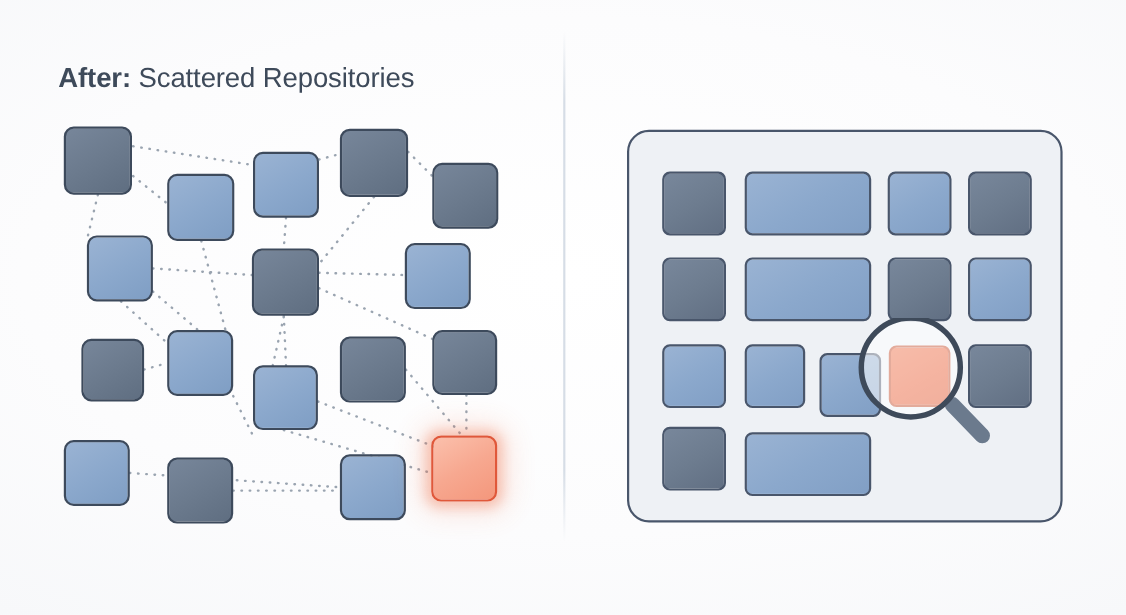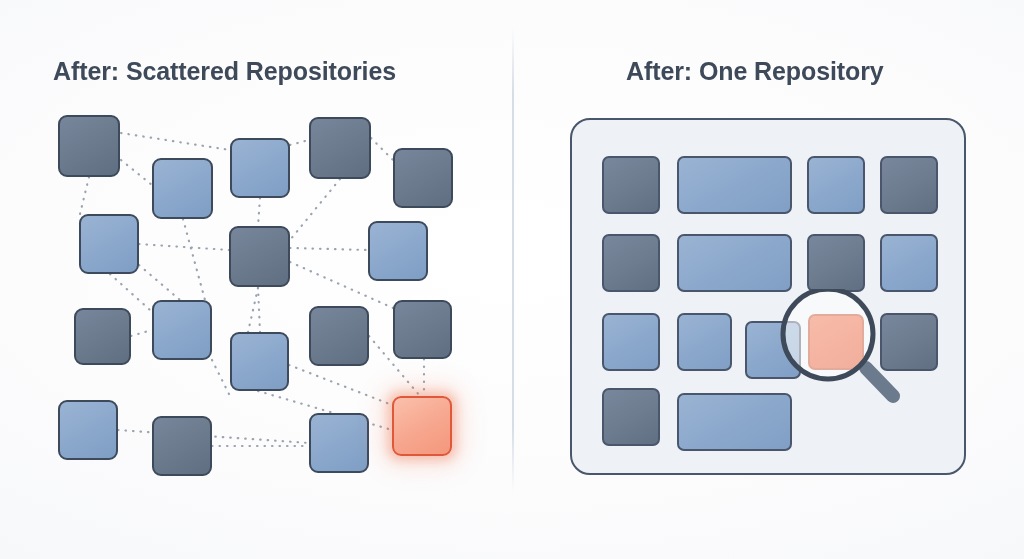--- a/index.html
+++ b/index.html
@@ -38,21 +38,21 @@
 
   
   .panel-title {
     position: absolute;
     font-size: 25px;
     color: #3e4a5a;
     letter-spacing: -0.1px;
     white-space: nowrap;
   }
   .panel-title .lead { font-weight: bold; }
-  .panel-title .rest { font-weight: bold; }
+  .panel-title .rest { font-weight: normal; }
   #title-before { left: 53px; top: 57px; }
   #title-after  { left: 626px; top: 57px; }
 
   
   .scatter-layer {
     position: absolute;
     left: 0; top: 0;
     width: 512px; height: 559px;
   }
   .scatter-lines {
@@ -171,23 +171,20 @@
         <div class="node light" style="left: 230px; top: 332px; width: 59px; height: 59px;"></div>
         <div class="node dark" style="left: 309px; top: 306px; width: 60px; height: 60px;"></div>
         <div class="node dark" style="left: 393px; top: 300px; width: 59px; height: 59px;"></div>
         <div class="node light" style="left: 58px; top: 400px; width: 60px; height: 60px;"></div>
         <div class="node dark" style="left: 152px; top: 416px; width: 60px; height: 60px;"></div>
         <div class="node light" style="left: 309px; top: 413px; width: 60px; height: 60px;"></div>
         <div class="node hot" style="left: 392px; top: 396px; width: 60px; height: 60px;"></div>
       </div>
   </div>
 
-  <div class="panel-title" id="title-after">
-    <span class="lead">After:</span><span class="rest"> One Repository</span>
-  </div>
 
   <div class="repo-panel" id="repo-panel">
       <div class="tile dark" style="left: 30px; top: 36px; width: 58px; height: 58px;"></div>
       <div class="tile light" style="left: 105px; top: 36px; width: 115px; height: 58px;"></div>
       <div class="tile light" style="left: 235px; top: 36px; width: 58px; height: 58px;"></div>
       <div class="tile dark" style="left: 308px; top: 36px; width: 58px; height: 58px;"></div>
       <div class="tile dark" style="left: 30px; top: 114px; width: 58px; height: 58px;"></div>
       <div class="tile light" style="left: 105px; top: 114px; width: 115px; height: 58px;"></div>
       <div class="tile dark" style="left: 235px; top: 114px; width: 58px; height: 58px;"></div>
       <div class="tile light" style="left: 308px; top: 114px; width: 58px; height: 58px;"></div>

